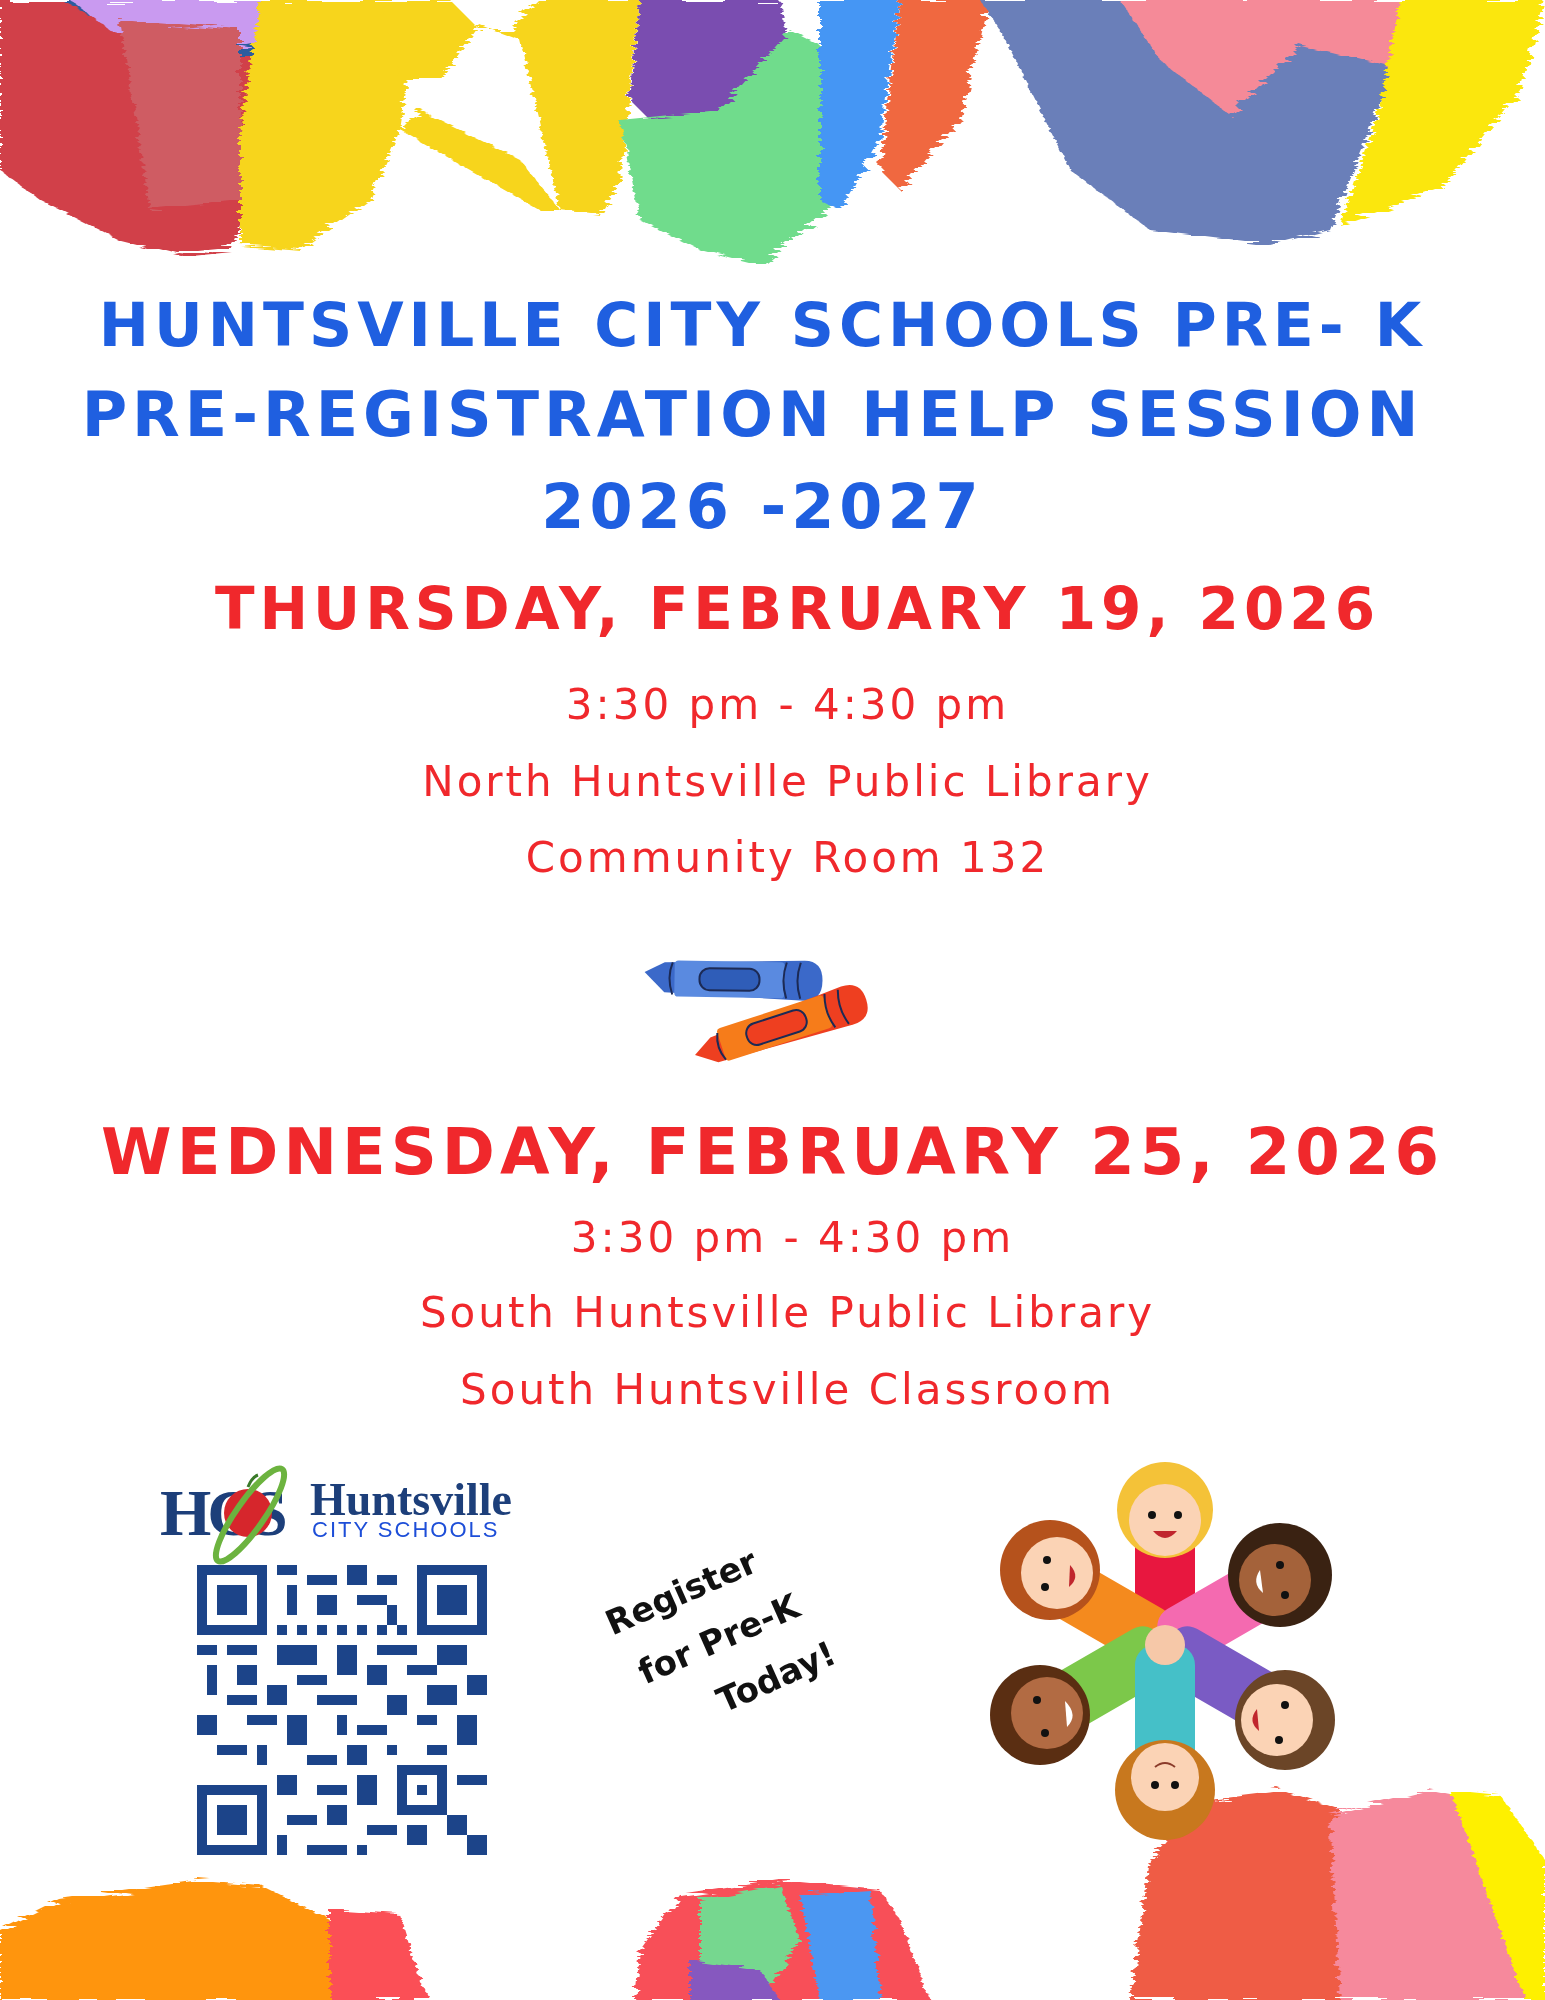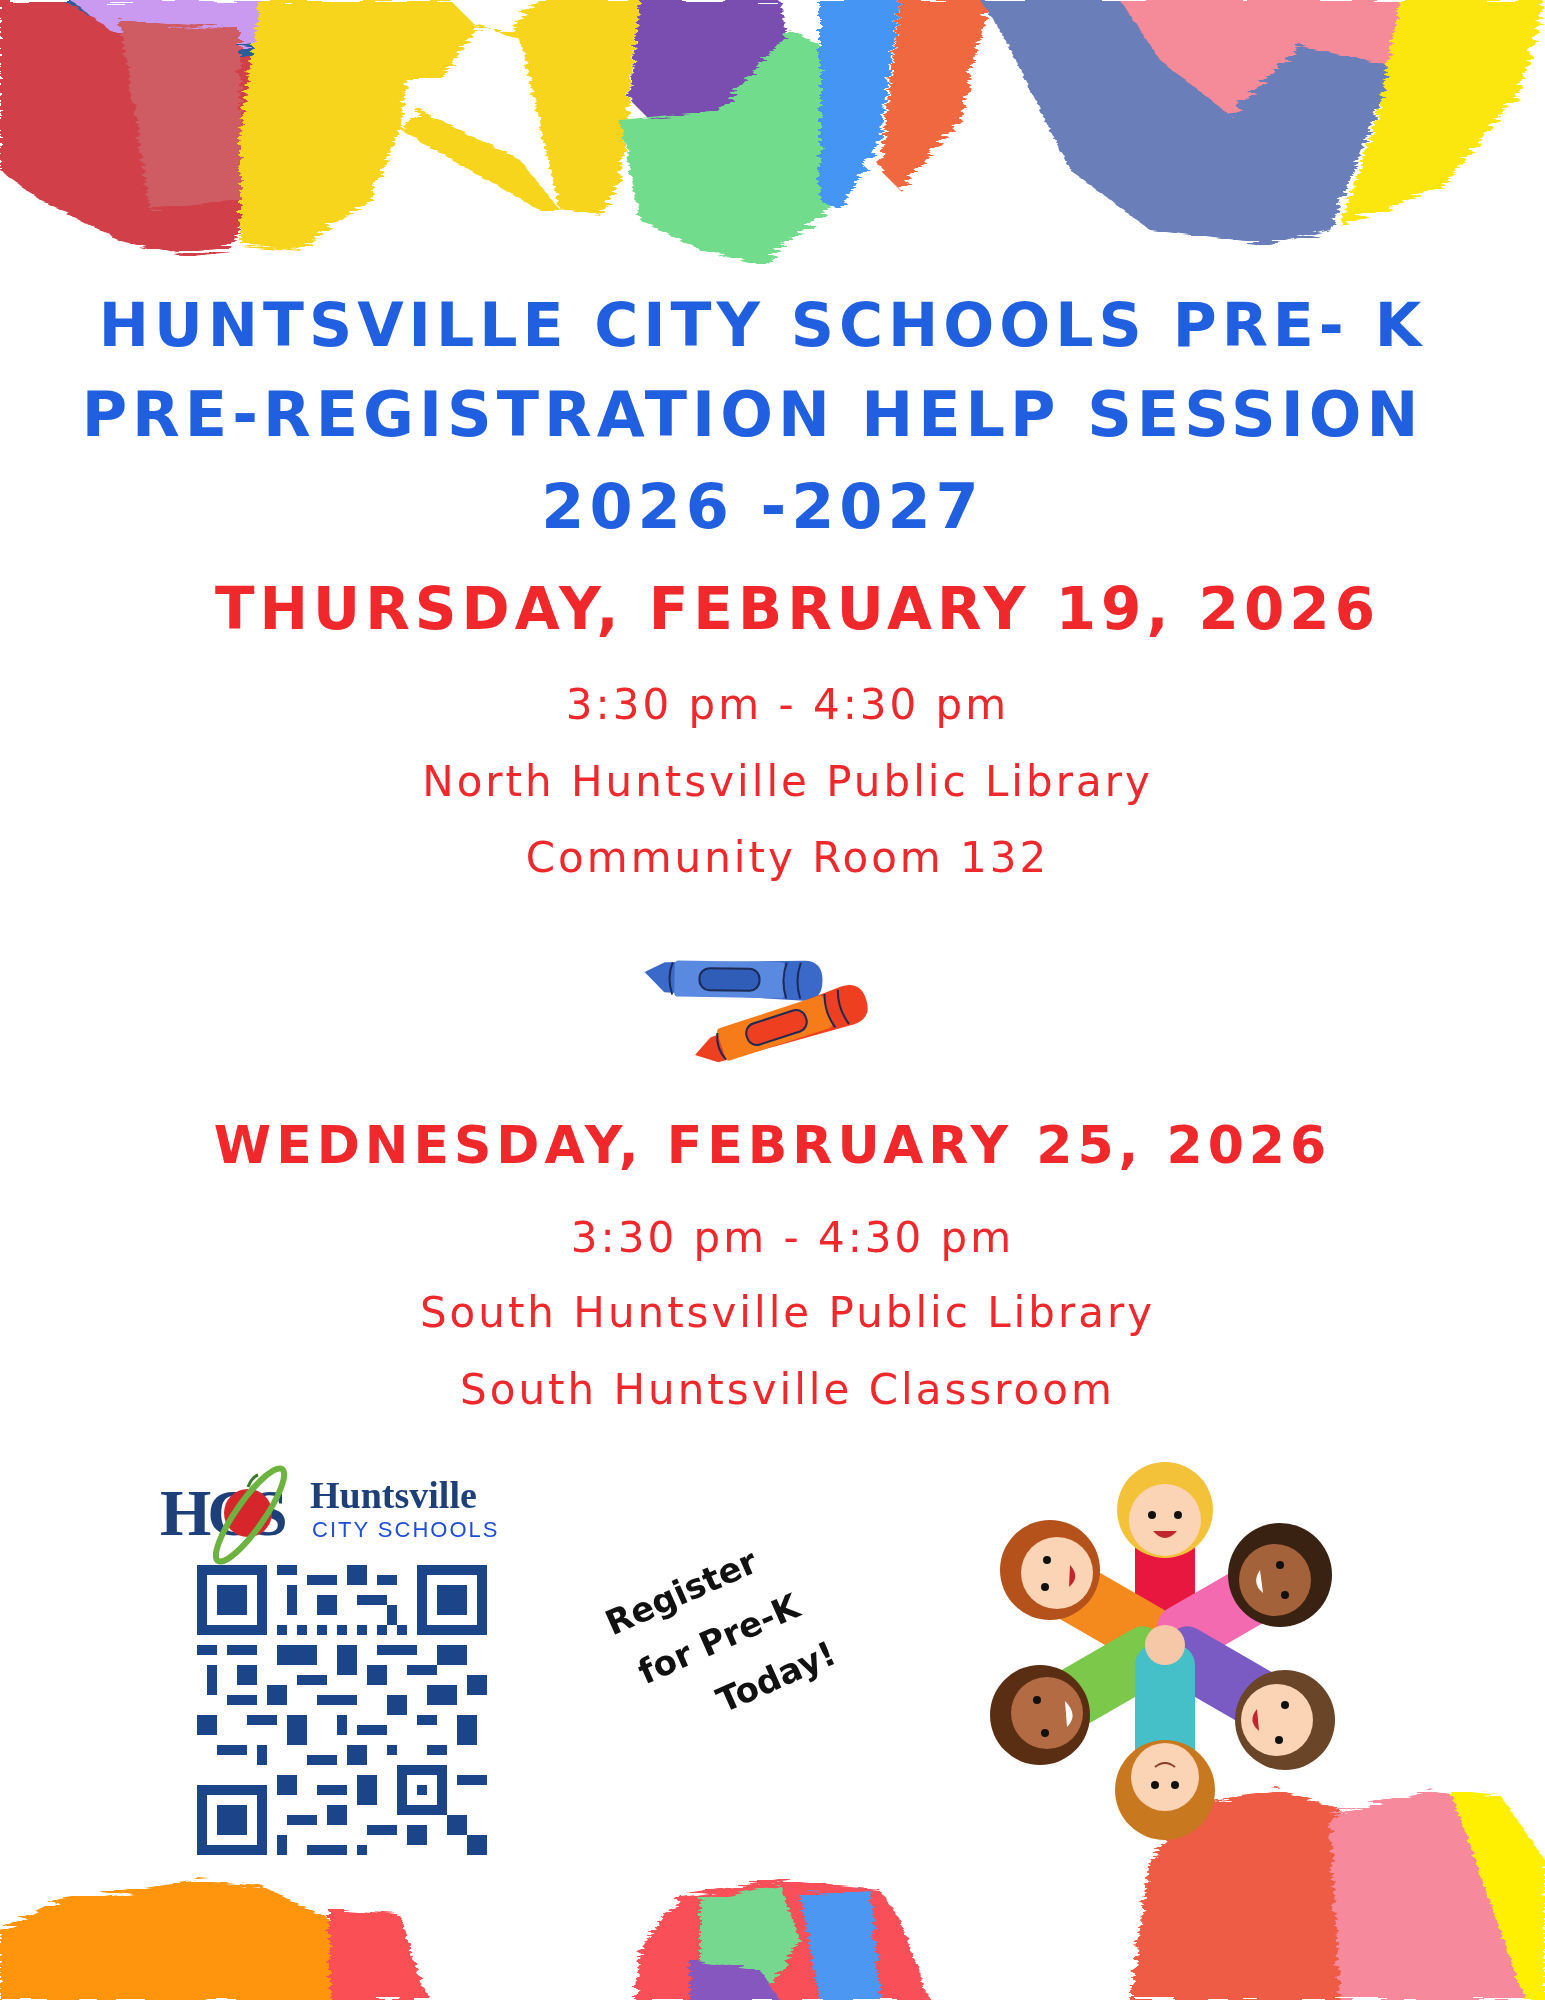--- a/index.html
+++ b/index.html
@@ -20,35 +20,35 @@
 
   .t1 { top: 290px; font-size: 60px; left: -10px; }
   .t2 { top: 378px; font-size: 62px; left: -20px; }
   .t3 { top: 470px; font-size: 62px; left: -10px; }
 
   .d1 { top: 575px; font-size: 58px; left: 25px; }
   .tm1 { top: 680px; font-size: 42px; left: 15px; letter-spacing: 3px; font-weight: normal; }
   .loc1 { top: 757px; font-size: 42px; left: 15px; letter-spacing: 3px; font-weight: normal; }
   .room1 { top: 833px; font-size: 42px; left: 15px; letter-spacing: 3px; font-weight: normal; }
 
-  .d2 { top: 1115px; font-size: 52px; left: 0px; }
+  .d2 { top: 1115px; font-size: 64px; left: 0px; }
   .tm2 { top: 1213px; font-size: 42px; left: 20px; letter-spacing: 3px; font-weight: normal; }
   .loc2 { top: 1288px; font-size: 42px; left: 15px; letter-spacing: 3px; font-weight: normal; }
   .room2 { top: 1365px; font-size: 42px; left: 15px; letter-spacing: 3px; font-weight: normal; }
 
   .crayons { position: absolute; left: 640px; top: 930px; width: 240px; height: 140px; }
 
   .logo-block { position: absolute; left: 160px; top: 1465px; width: 370px; height: 110px; }
   .logo-hcs {
     position: absolute; left: 0; top: 10px; font-family: "Liberation Serif", serif;
     font-weight: bold; font-size: 66px; color: #1d3f7a; letter-spacing: -4px;
   }
   .logo-name {
     position: absolute; left: 150px; top: 8px; font-family: "Liberation Serif", serif;
-    font-weight: bold; font-size: 38px; color: #1d3f7a;
+    font-weight: bold; font-size: 46px; color: #1d3f7a;
   }
   .logo-sub {
     position: absolute; left: 152px; top: 52px; font-family: "Liberation Sans", sans-serif;
     font-size: 22px; color: #1d4ed8; letter-spacing: 2px;
   }
   .qr { position: absolute; left: 197px; top: 1565px; width: 290px; height: 290px; }
 
   .register-note {
     position: absolute; left: 620px; top: 1540px; width: 260px; height: 220px;
     transform: rotate(-24deg); transform-origin: center;

